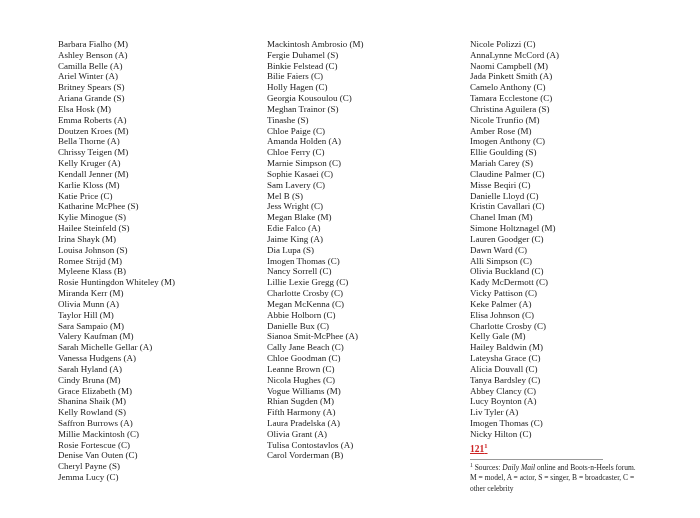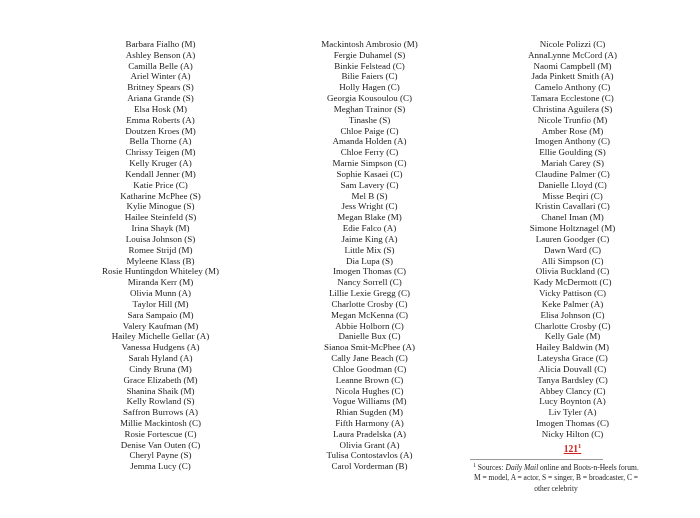--- a/index.html
+++ b/index.html
@@ -8,21 +8,20 @@
     background: #ffffff;
   }
   .page {
     position: relative;
     width: 700px;
     height: 518px;
     background: #ffffff;
     font-family: "Liberation Serif", "DejaVu Serif", serif;
     color: #1c1c1c;
     overflow: hidden;
-    text-align: center;
   }
   .col {
     position: absolute;
     top: 39px;
     width: 205px;
     font-size: 9px;
     line-height: 10.83px;
   }
   .col-1 { left: 58px; }
   .col-2 { left: 267px; }
@@ -76,35 +75,36 @@
       <div class="entry">Ariel Winter (A)</div>
       <div class="entry">Britney Spears (S)</div>
       <div class="entry">Ariana Grande (S)</div>
       <div class="entry">Elsa Hosk (M)</div>
       <div class="entry">Emma Roberts (A)</div>
       <div class="entry">Doutzen Kroes (M)</div>
       <div class="entry">Bella Thorne (A)</div>
       <div class="entry">Chrissy Teigen (M)</div>
       <div class="entry">Kelly Kruger (A)</div>
       <div class="entry">Kendall Jenner (M)</div>
+      <div class="entry">Karlie Kloss (M)</div>
       <div class="entry">Katie Price (C)</div>
       <div class="entry">Katharine McPhee (S)</div>
       <div class="entry">Kylie Minogue (S)</div>
       <div class="entry">Hailee Steinfeld (S)</div>
       <div class="entry">Irina Shayk (M)</div>
       <div class="entry">Louisa Johnson (S)</div>
       <div class="entry">Romee Strijd (M)</div>
       <div class="entry">Myleene Klass (B)</div>
       <div class="entry">Rosie Huntingdon Whiteley (M)</div>
       <div class="entry">Miranda Kerr (M)</div>
       <div class="entry">Olivia Munn (A)</div>
       <div class="entry">Taylor Hill (M)</div>
       <div class="entry">Sara Sampaio (M)</div>
       <div class="entry">Valery Kaufman (M)</div>
-      <div class="entry">Hailey Michelle Gellar (A)</div>
+      <div class="entry">Sarah Michelle Gellar (A)</div>
       <div class="entry">Vanessa Hudgens (A)</div>
       <div class="entry">Sarah Hyland (A)</div>
       <div class="entry">Cindy Bruna (M)</div>
       <div class="entry">Grace Elizabeth (M)</div>
       <div class="entry">Shanina Shaik (M)</div>
       <div class="entry">Kelly Rowland (S)</div>
       <div class="entry">Saffron Burrows (A)</div>
       <div class="entry">Millie Mackintosh (C)</div>
       <div class="entry">Rosie Fortescue (C)</div>
       <div class="entry">Denise Van Outen (C)</div>
@@ -125,21 +125,20 @@
       <div class="entry">Amanda Holden (A)</div>
       <div class="entry">Chloe Ferry (C)</div>
       <div class="entry">Marnie Simpson (C)</div>
       <div class="entry">Sophie Kasaei (C)</div>
       <div class="entry">Sam Lavery (C)</div>
       <div class="entry">Mel B (S)</div>
       <div class="entry">Jess Wright (C)</div>
       <div class="entry">Megan Blake (M)</div>
       <div class="entry">Edie Falco (A)</div>
       <div class="entry">Jaime King (A)</div>
-      <div class="entry">Little Mix (S)</div>
       <div class="entry">Dia Lupa (S)</div>
       <div class="entry">Imogen Thomas (C)</div>
       <div class="entry">Nancy Sorrell (C)</div>
       <div class="entry">Lillie Lexie Gregg (C)</div>
       <div class="entry">Charlotte Crosby (C)</div>
       <div class="entry">Megan McKenna (C)</div>
       <div class="entry">Abbie Holborn (C)</div>
       <div class="entry">Danielle Bux (C)</div>
       <div class="entry">Sianoa Smit-McPhee (A)</div>
       <div class="entry">Cally Jane Beach (C)</div>
@@ -162,22 +161,22 @@
       <div class="entry">Jada Pinkett Smith (A)</div>
       <div class="entry">Camelo Anthony (C)</div>
       <div class="entry">Tamara Ecclestone (C)</div>
       <div class="entry">Christina Aguilera (S)</div>
       <div class="entry">Nicole Trunfio (M)</div>
       <div class="entry">Amber Rose (M)</div>
       <div class="entry">Imogen Anthony (C)</div>
       <div class="entry">Ellie Goulding (S)</div>
       <div class="entry">Mariah Carey (S)</div>
       <div class="entry">Claudine Palmer (C)</div>
+      <div class="entry">Misse Beqiri (C)</div>
       <div class="entry">Danielle Lloyd (C)</div>
-      <div class="entry">Misse Beqiri (C)</div>
       <div class="entry">Kristin Cavallari (C)</div>
       <div class="entry">Chanel Iman (M)</div>
       <div class="entry">Simone Holtznagel (M)</div>
       <div class="entry">Lauren Goodger (C)</div>
       <div class="entry">Dawn Ward (C)</div>
       <div class="entry">Alli Simpson (C)</div>
       <div class="entry">Olivia Buckland (C)</div>
       <div class="entry">Kady McDermott (C)</div>
       <div class="entry">Vicky Pattison (C)</div>
       <div class="entry">Keke Palmer (A)</div>

